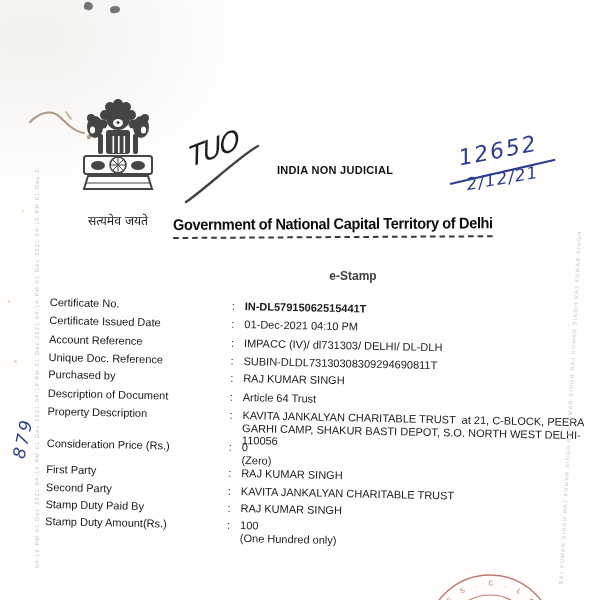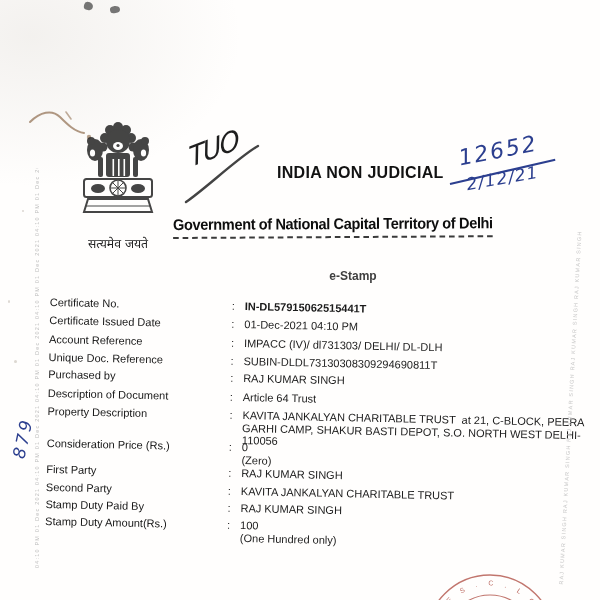--- a/index.html
+++ b/index.html
@@ -14,21 +14,21 @@
     position:absolute;left:0;top:0;width:260px;height:200px;
     background:radial-gradient(ellipse at 12% 18%, rgba(170,162,150,0.14), rgba(255,255,255,0) 65%);
     pointer-events:none;
   }
   .top-mark{
     position:absolute;background:#4a4a4a;opacity:.75;border-radius:45% 55% 50% 40%;
   }
   .top-mark.m1{left:84px;top:2px;width:9px;height:8px;transform:rotate(12deg);}
   .top-mark.m2{left:110px;top:6px;width:10px;height:7px;transform:rotate(-8deg);}
   
-  .emblem{position:absolute;left:72px;top:119px;width:92px;text-align:center;}
+  .emblem{position:absolute;left:72px;top:96px;width:92px;text-align:center;}
   .emblem svg{display:block;margin:0 auto;opacity:.88;}
   .motto{
     font-family:"DejaVu Sans",sans-serif;
     font-size:12.5px;color:#1d1d1d;margin-top:2px;white-space:nowrap;
     transform:scaleX(.98);
   }
   
   .crease{position:absolute;left:22px;top:106px;}
   
   .scribble{
@@ -36,21 +36,21 @@
     font-family:"DejaVu Sans",sans-serif;
     font-style:italic;font-size:27px;color:#1e1e1e;
     letter-spacing:-2px;
     transform:rotate(-21deg) skewX(-12deg);
     transform-origin:left bottom;
   }
   .scribble-flourish{position:absolute;left:182px;top:140px;pointer-events:none;}
   
   .title-india{
     position:absolute;left:277px;top:164px;
-    font-weight:bold;font-size:16px;letter-spacing:.3px;color:#121212;
+    font-weight:bold;font-size:11px;letter-spacing:.3px;color:#121212;
     white-space:nowrap;
     text-align:center;
   }
   .gov-line{
     position:absolute;left:173px;top:216px;
     font-weight:bold;font-size:15.5px;letter-spacing:-.4px;color:#0e0e0e;
     white-space:nowrap;padding-bottom:3px;
     border-bottom:2px dashed #3a3a3a;
     transform:scaleX(.94) rotate(-.3deg);transform-origin:left top;
   }

